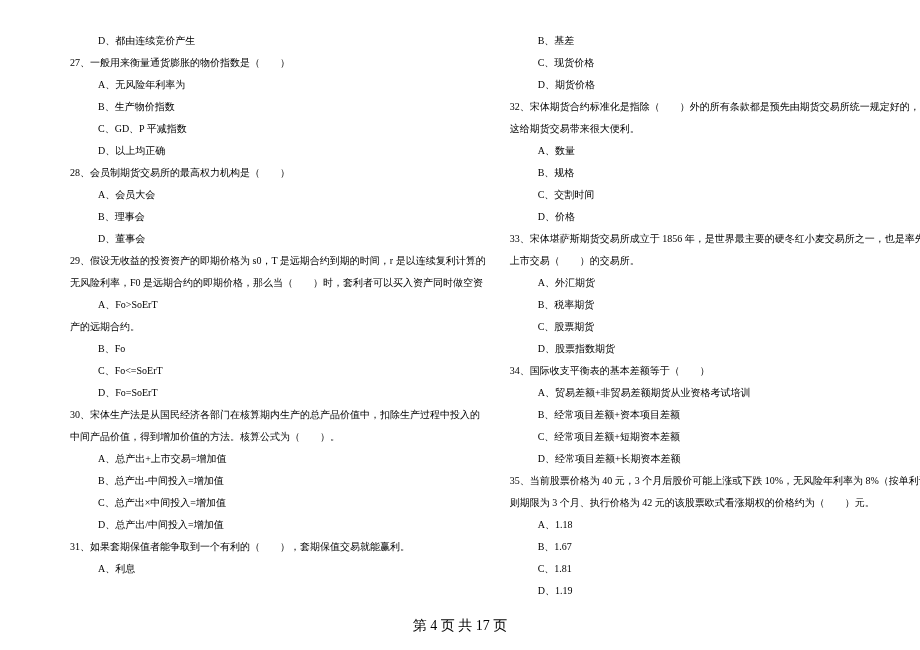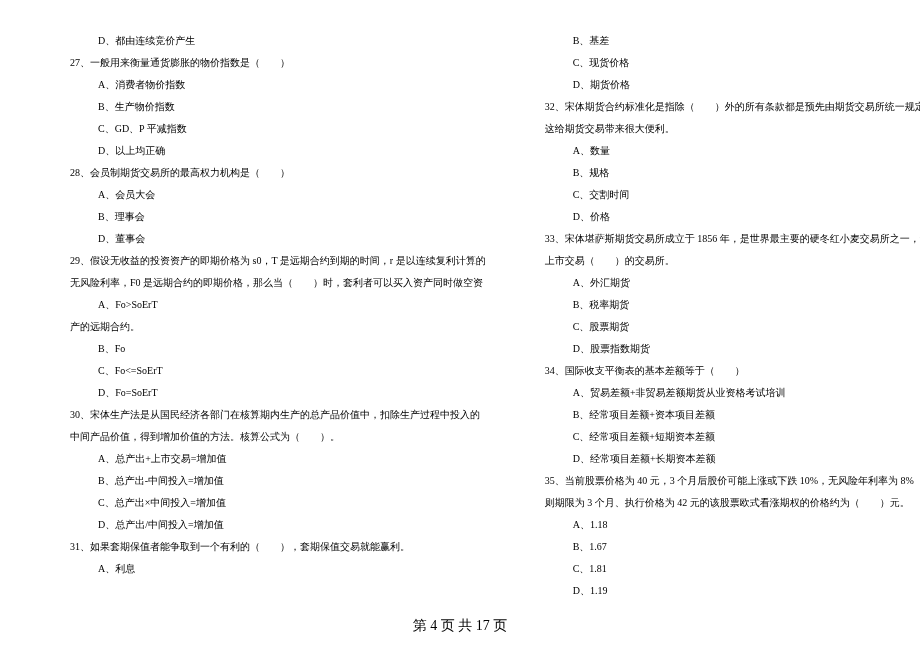--- a/index.html
+++ b/index.html
@@ -12,21 +12,21 @@
       height: 650px;
       font-family: "SimSun", "宋体", serif;
       font-size: 10px;
       background: #fff;
       color: #000;
       position: relative;
     }
     .page {
       display: flex;
       padding: 30px 40px 40px 70px;
-      gap: 59px;
+      gap: 24px;
     }
     .col {
       flex: 1;
       line-height: 2.2;
     }
     .line {
       white-space: nowrap;
     }
     .option {
       padding-left: 28px;
@@ -42,21 +42,21 @@
       font-size: 14px;
     }
   </style>
 </head>
 <body>
 
 <div class="page">
   <div class="col" id="left-col">
       <div class="line option">D、都由连续竞价产生</div>
       <div class="line question">27、一般用来衡量通货膨胀的物价指数是（　　）</div>
-      <div class="line option">A、消费者物价指数</div>
+      <div class="line option">A、无风险年利率为</div>
       <div class="line option">B、生产物价指数</div>
       <div class="line option">C、GD、P 平减指数</div>
       <div class="line option">D、以上均正确</div>
       <div class="line question">28、会员制期货交易所的最高权力机构是（　　）</div>
       <div class="line option">A、会员大会</div>
       <div class="line option">B、理事会</div>
       <div class="line option">D、董事会</div>
       <div class="line question">29、假设无收益的投资资产的即期价格为 s0，T 是远期合约到期的时间，r 是以连续复利计算的</div>
       <div class="line question">无风险利率，F0 是远期合约的即期价格，那么当（　　）时，套利者可以买入资产同时做空资</div>
       <div class="line option">A、Fo&gt;SoErT</div>

